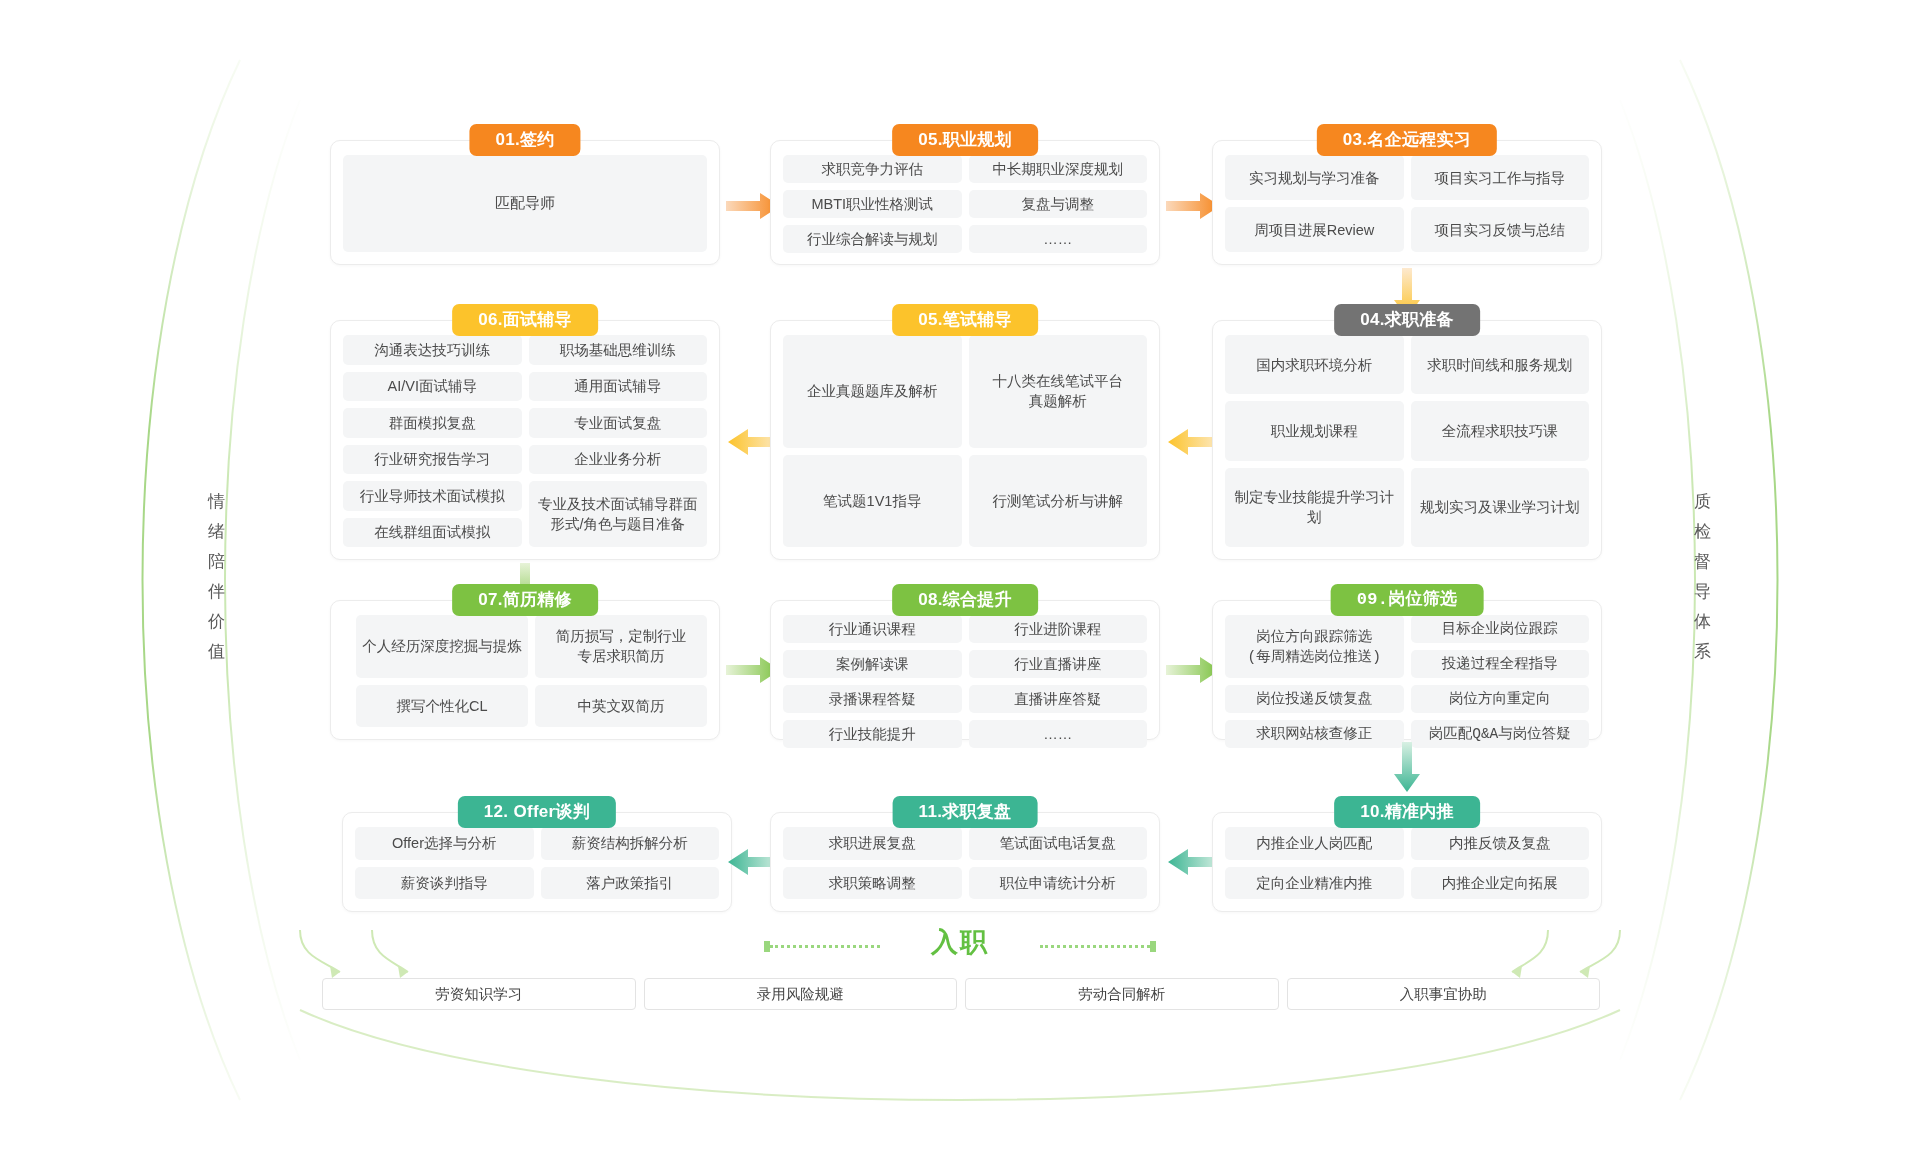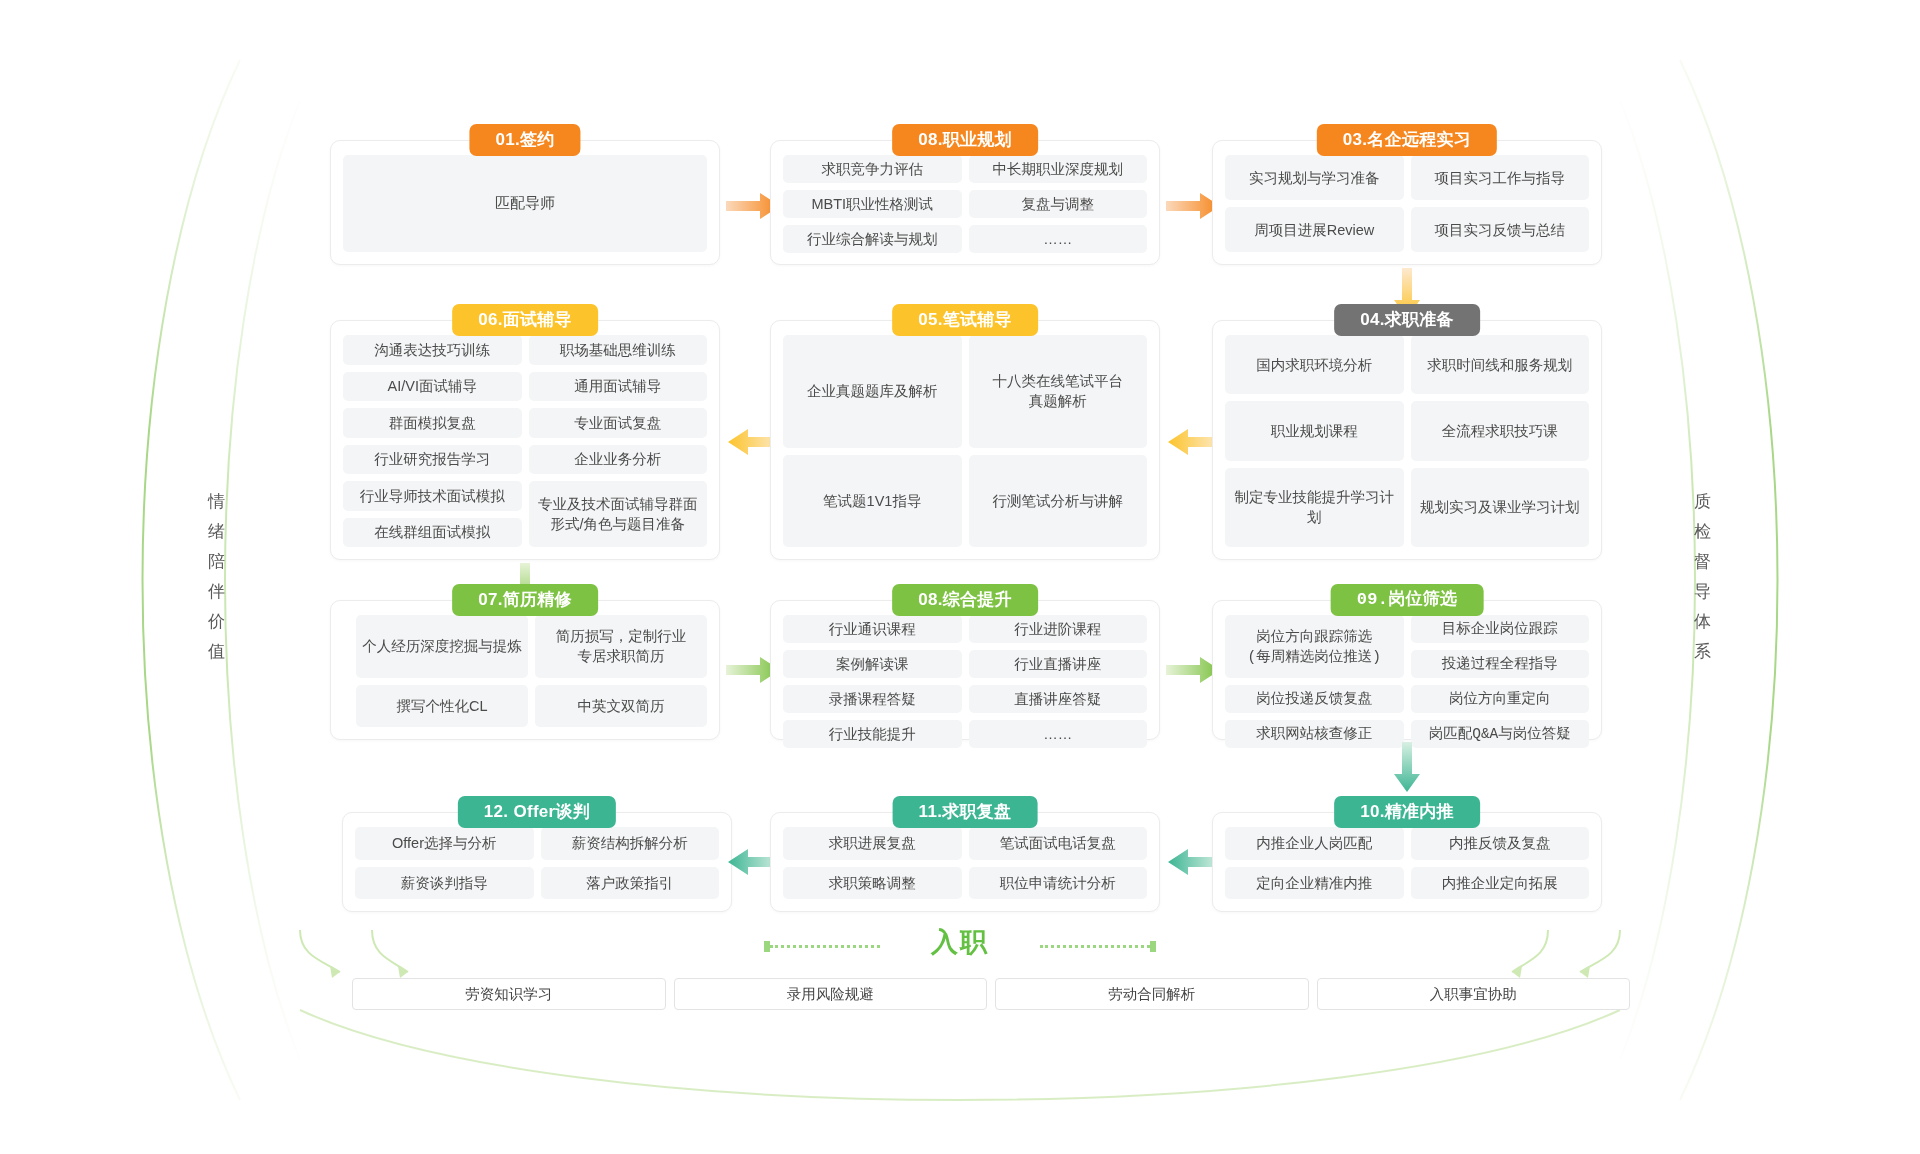--- a/index.html
+++ b/index.html
@@ -110,21 +110,20 @@
     background:#9ad77e;
   }
 
   .onboard-row {
     position:absolute;
     left:322px;
     top:58px;
     width:1278px;
     display:flex;
     gap:8px;
-    margin-left:30px;
   }
   .onboard-item {
     flex:1;
     height:32px;
     line-height:30px;
     text-align:center;
     font-size:14.5px;
     color:#444;
     background:#ffffff;
     border:1px solid #e3e3e3;
@@ -206,21 +205,21 @@
           <linearGradient id="ar1" x1="0" y1="0" x2="1" y2="0">
         <stop offset="0%" stop-color="#fbd9bb"></stop>
             <stop offset="100%" stop-color="#f6871f"></stop>
       </linearGradient>
         </defs>
       <path d="M0 9 L34 9 L34 1 L54 14 L34 27 L34 19 L0 19 Z" fill="url(#ar1)"></path>
     </svg>
   </div>
 
   <div class="card" style="left:770px; top:140px; width:390px; height:125px;">
-    <div class="card-title" style="background:#f6871f;">08.职业规划</div>
+    <div class="card-title" style="background:#f6871f;">05.职业规划</div>
     <div class="grid g2">
       <div class="cell">求职竞争力评估</div>
       <div class="cell">中长期职业深度规划</div>
       <div class="cell">MBTI职业性格测试</div>
       <div class="cell">复盘与调整</div>
       <div class="cell">行业综合解读与规划</div>
       <div class="cell">……</div>
     </div>
   </div>
 

